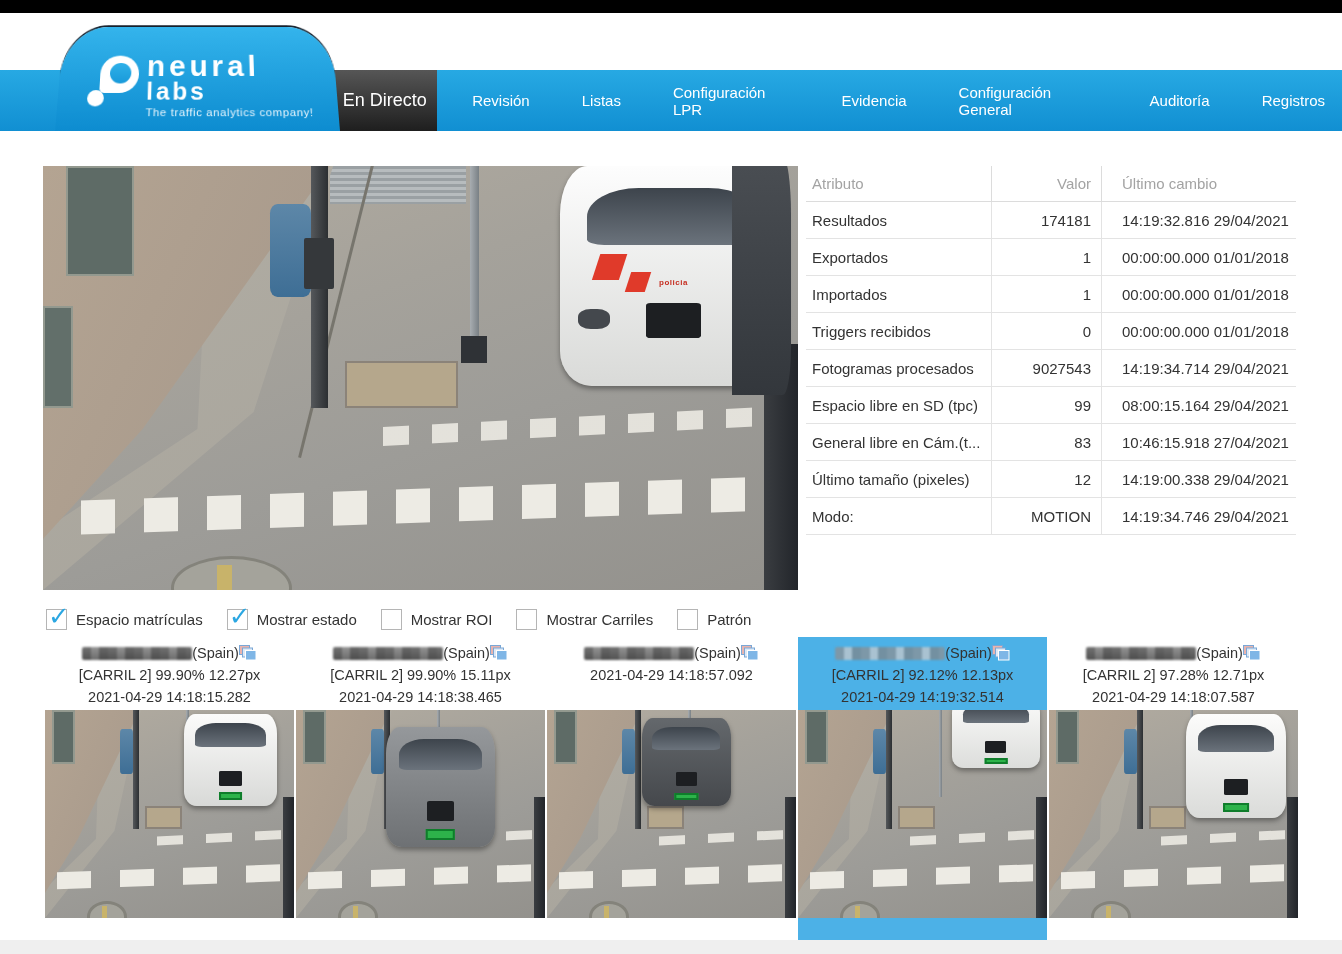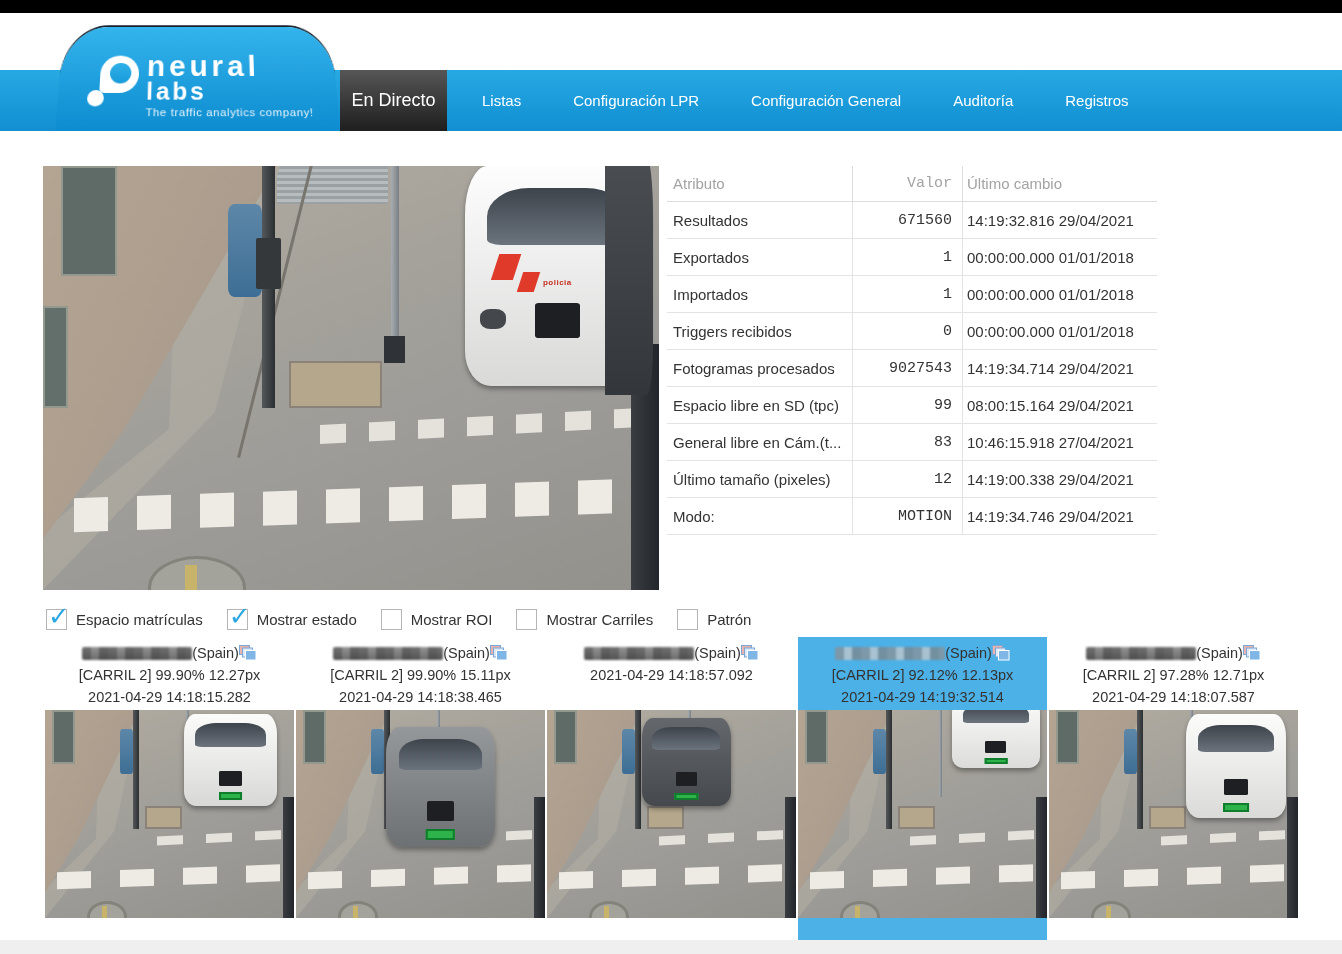--- a/index.html
+++ b/index.html
@@ -38,30 +38,30 @@
   .nav-spacer { width:340px; }
   .nav-tab-active { width:107px; display:flex; align-items:center; justify-content:center;
     background:linear-gradient(#565656,#1e1e1e); color:#fff; font-size:18px; cursor:pointer; }
   .nav-items { display:flex; align-items:center; }
   .nav-item { color:#fff; font-size:15px; padding:0 17px; margin-left:18px;
     height:100%; display:flex; align-items:center; cursor:pointer; }
 
   
   .main { display:flex; padding:35px 0 0 43px; gap:8px; }
 
-  .video { position:relative; width:616px; height:424px; overflow:hidden; }
+  .video { position:relative; width:755px; height:424px; overflow:hidden; }
 
   
   .stats { width:490px; font-size:15px; }
   .stat-row { display:flex; height:37px; align-items:center; border-bottom:1px solid #e3e3e3; }
   .stat-head { height:36px; color:#a3a3a3; border-bottom:1px solid #dcdcdc; }
   .c1 { width:185px; padding-left:6px; }
   .c2 { width:110px; text-align:right; padding-right:10px; border-left:1px solid #e3e3e3;
-        height:100%; display:flex; align-items:center; justify-content:flex-end;font-family:Liberation Mono, monospace; }
-  .c3 { width:195px; padding-left:4px; border-left:1px solid #e3e3e3;
+        height:100%; display:flex; align-items:center; justify-content:flex-end; }
+  .c3 { width:195px; padding-left:20px; border-left:1px solid #e3e3e3;
         height:100%; display:flex; align-items:center; }
   .stat-head .c2,.stat-head .c3 { border-left:1px solid #dcdcdc; }
 
   
   .filters { display:flex; align-items:center; margin:18px 0 0 46px; height:22px; gap:24px; }
   .filter { display:flex; align-items:center; cursor:pointer; }
   .box { position:relative; width:21px; height:21px; background:#fff; border:1px solid #b5b5b5; }
   .tick { position:absolute; left:1px; top:-9px; font-size:26px; font-weight:bold; color:#2ba7e2; }
   .filter-label { margin-left:9px; font-size:15px; }
 
@@ -168,25 +168,27 @@
         <div class="swoosh-dot"></div>
       </div>
       <div class="logo-word1">neural</div>
       <div class="logo-word2">labs</div>
       <div class="logo-tag">The traffic analytics company!</div>
     </div>
   </div>
   <div class="nav-spacer"></div>
   <div class="nav-tab-active">En Directo</div>
   <div class="nav-items" id="nav-items">
+  <div class="nav-item">Revisión</div>
 
   <div class="nav-item">Listas</div>
 
   <div class="nav-item">Configuración LPR</div>
 
+  <div class="nav-item">Evidencia</div>
 
   <div class="nav-item">Configuración General</div>
 
   <div class="nav-item">Auditoría</div>
 
   <div class="nav-item">Registros</div>
 </div>
 </div>
 
 <div class="main">
@@ -226,21 +228,21 @@
 
   <div class="stats">
     <div class="stat-row stat-head">
       <div class="c1">Atributo</div>
       <div class="c2">Valor</div>
       <div class="c3">Último cambio</div>
     </div>
     <div id="stat-rows">
   <div class="stat-row">
     <div class="c1">Resultados</div>
-    <div class="c2">671560</div>
+    <div class="c2">174181</div>
     <div class="c3">14:19:32.816 29/04/2021</div>
   </div>
 
 
   <div class="stat-row">
     <div class="c1">Exportados</div>
     <div class="c2">1</div>
     <div class="c3">00:00:00.000 01/01/2018</div>
   </div>
 

